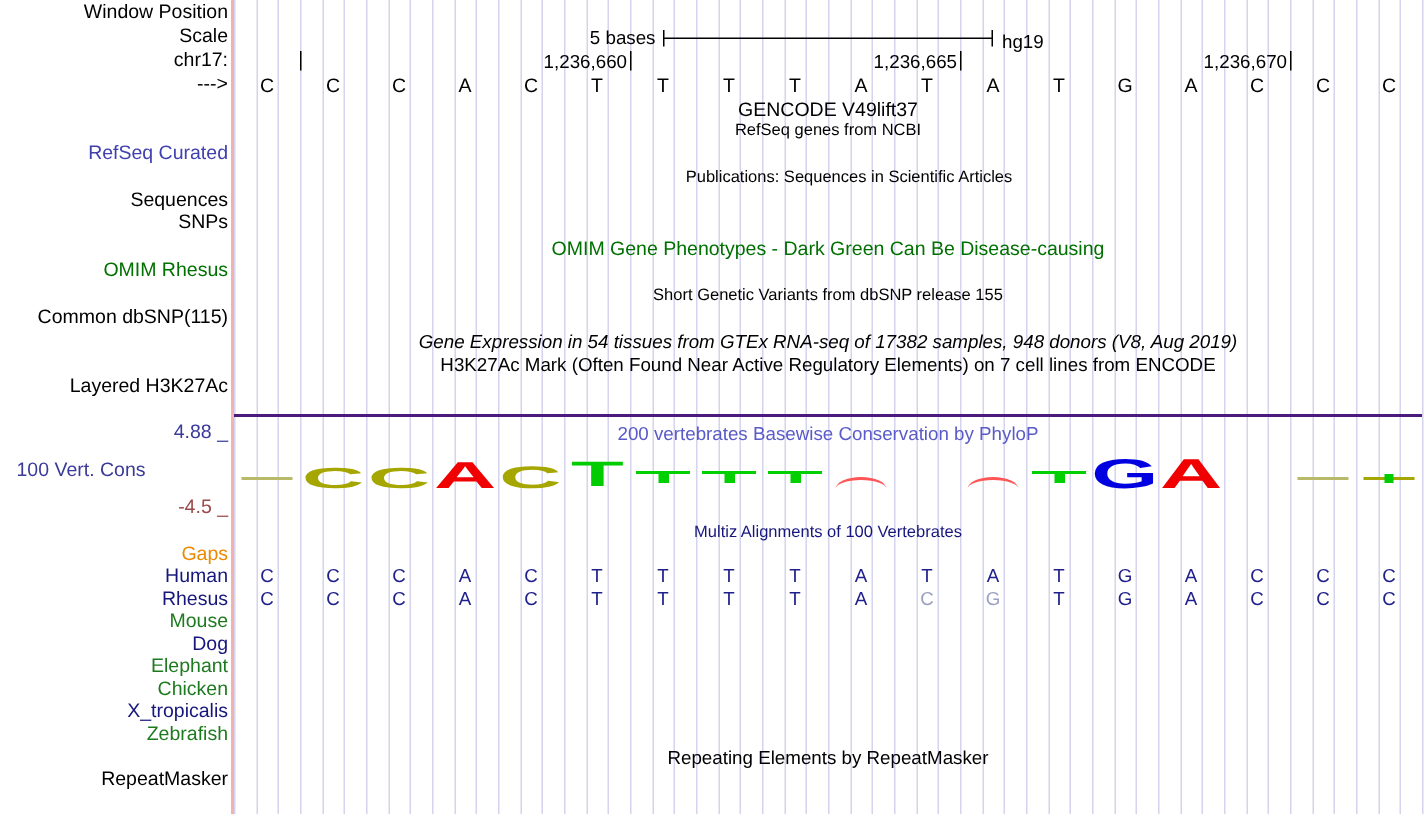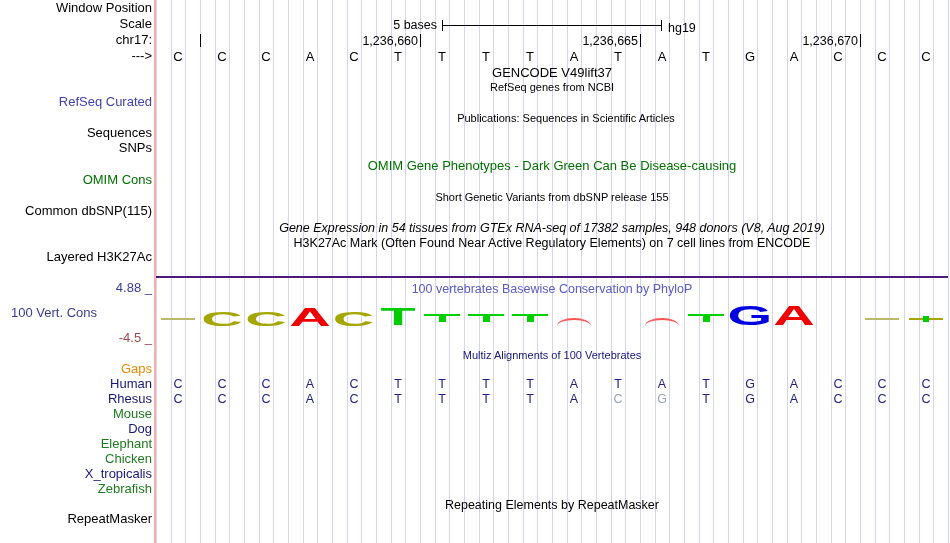--- a/index.html
+++ b/index.html
@@ -125,21 +125,21 @@
     </div>
 
   <div id="track-titles">
       <div class="ttl" style="top: 66px; font-size: 13px; color: rgb(0, 0, 0);">GENCODE V49lift37</div>
       <div class="ttl" style="top: 80px; font-size: 11px; color: rgb(0, 0, 0);">RefSeq genes from NCBI</div>
       <div class="ttl" style="top: 111px; font-size: 11px; color: rgb(0, 0, 0); margin-left: 14px;">Publications: Sequences in Scientific Articles</div>
       <div class="ttl" style="top: 159px; font-size: 13px; color: rgb(0, 112, 0);">OMIM Gene Phenotypes - Dark Green Can Be Disease-causing</div>
       <div class="ttl" style="top: 190px; font-size: 11px; color: rgb(0, 0, 0);">Short Genetic Variants from dbSNP release 155</div>
       <div class="ttl" style="top: 221px; font-size: 12.5px; color: rgb(0, 0, 0); font-style: italic;">Gene Expression in 54 tissues from GTEx RNA-seq of 17382 samples, 948 donors (V8, Aug 2019)</div>
       <div class="ttl" style="top: 236px; font-size: 12.5px; color: rgb(0, 0, 0);">H3K27Ac Mark (Often Found Near Active Regulatory Elements) on 7 cell lines from ENCODE</div>
-      <div class="ttl" style="top: 282px; font-size: 12.5px; color: rgb(90, 90, 200);">100 vertebrates Basewise Conservation by PhyloP</div>
+      <div class="ttl" style="top: 282px; font-size: 12.5px; color: rgb(90, 90, 200);">200 vertebrates Basewise Conservation by PhyloP</div>
       <div class="ttl" style="top: 348px; font-size: 11px; color: rgb(22, 22, 125);">Multiz Alignments of 100 Vertebrates</div>
       <div class="ttl" style="top: 498px; font-size: 12.5px; color: rgb(0, 0, 0);">Repeating Elements by RepeatMasker</div>
     </div>
 
   <div class="purple-sep" style="left:156px;top:276px;width:792px;"></div>
 
   <div id="cons-logo">
       <div class="logo-item" style="left: 161px; width: 34px; top: 318px; height: 2px; background: rgb(185, 185, 106);"></div>
       <div class="logo-item" style="left: 200px; width: 44px; top: 312px; height: 14px; text-align: center; color: rgb(166, 166, 0); font-weight: bold; font-size: 19.4px; line-height: 14px;"><span style="display: inline-block; transform: scaleX(2.96); transform-origin: center bottom;">C</span></div>
       <div class="logo-item" style="left: 244px; width: 44px; top: 312px; height: 14px; text-align: center; color: rgb(166, 166, 0); font-weight: bold; font-size: 19.4px; line-height: 14px;"><span style="display: inline-block; transform: scaleX(2.96); transform-origin: center bottom;">C</span></div>
@@ -203,21 +203,21 @@
     </div>
 
   <div id="left-labels">
       <div class="lbl lbl-r" style="right: 798px; top: 1px; color: rgb(0, 0, 0);">Window Position</div>
       <div class="lbl lbl-r" style="right: 798px; top: 17px; color: rgb(0, 0, 0);">Scale</div>
       <div class="lbl lbl-r" style="right: 798px; top: 33px; color: rgb(0, 0, 0);">chr17:</div>
       <div class="lbl lbl-r" style="right: 798px; top: 49px; color: rgb(0, 0, 0);">---&gt;</div>
       <div class="lbl lbl-r" style="right: 798px; top: 95px; color: rgb(64, 64, 176);">RefSeq Curated</div>
       <div class="lbl lbl-r" style="right: 798px; top: 126px; color: rgb(0, 0, 0);">Sequences</div>
       <div class="lbl lbl-r" style="right: 798px; top: 141px; color: rgb(0, 0, 0);">SNPs</div>
-      <div class="lbl lbl-r" style="right: 798px; top: 173px; color: rgb(0, 112, 0);">OMIM Cons</div>
+      <div class="lbl lbl-r" style="right: 798px; top: 173px; color: rgb(0, 112, 0);">OMIM Rhesus</div>
       <div class="lbl lbl-r" style="right: 798px; top: 204px; color: rgb(0, 0, 0);">Common dbSNP(115)</div>
       <div class="lbl lbl-r" style="right: 798px; top: 250px; color: rgb(0, 0, 0);">Layered H3K27Ac</div>
       <div class="lbl lbl-r" style="right: 798px; top: 281px; color: rgb(58, 58, 154);">4.88 _</div>
       <div class="lbl lbl-r" style="right: 853px; top: 306px; color: rgb(58, 58, 154);">100 Vert. Cons</div>
       <div class="lbl lbl-r" style="right: 798px; top: 331px; color: rgb(155, 74, 74);">-4.5 _</div>
       <div class="lbl lbl-r" style="right: 798px; top: 362px; color: rgb(235, 138, 0);">Gaps</div>
       <div class="lbl lbl-r" style="right: 798px; top: 377px; color: rgb(22, 22, 125);">Human</div>
       <div class="lbl lbl-r" style="right: 798px; top: 392px; color: rgb(22, 22, 125);">Rhesus</div>
       <div class="lbl lbl-r" style="right: 798px; top: 407px; color: rgb(30, 122, 30);">Mouse</div>
       <div class="lbl lbl-r" style="right: 798px; top: 422px; color: rgb(22, 22, 125);">Dog</div>

